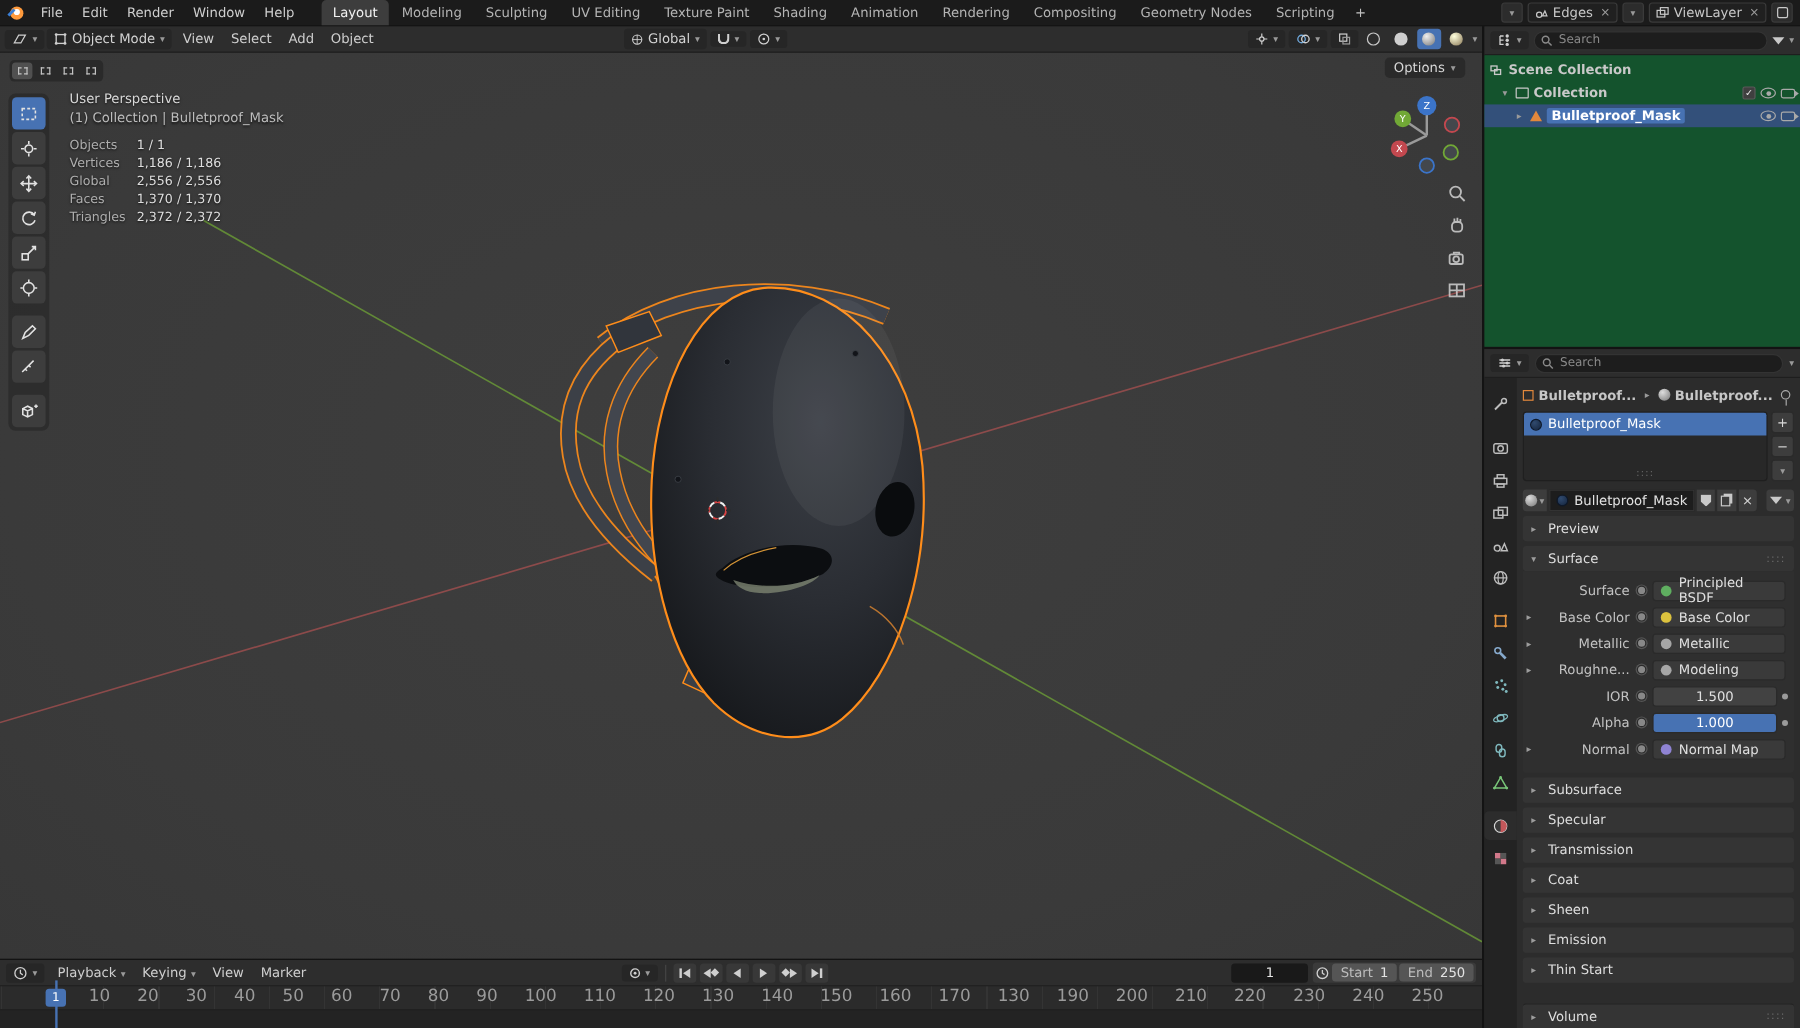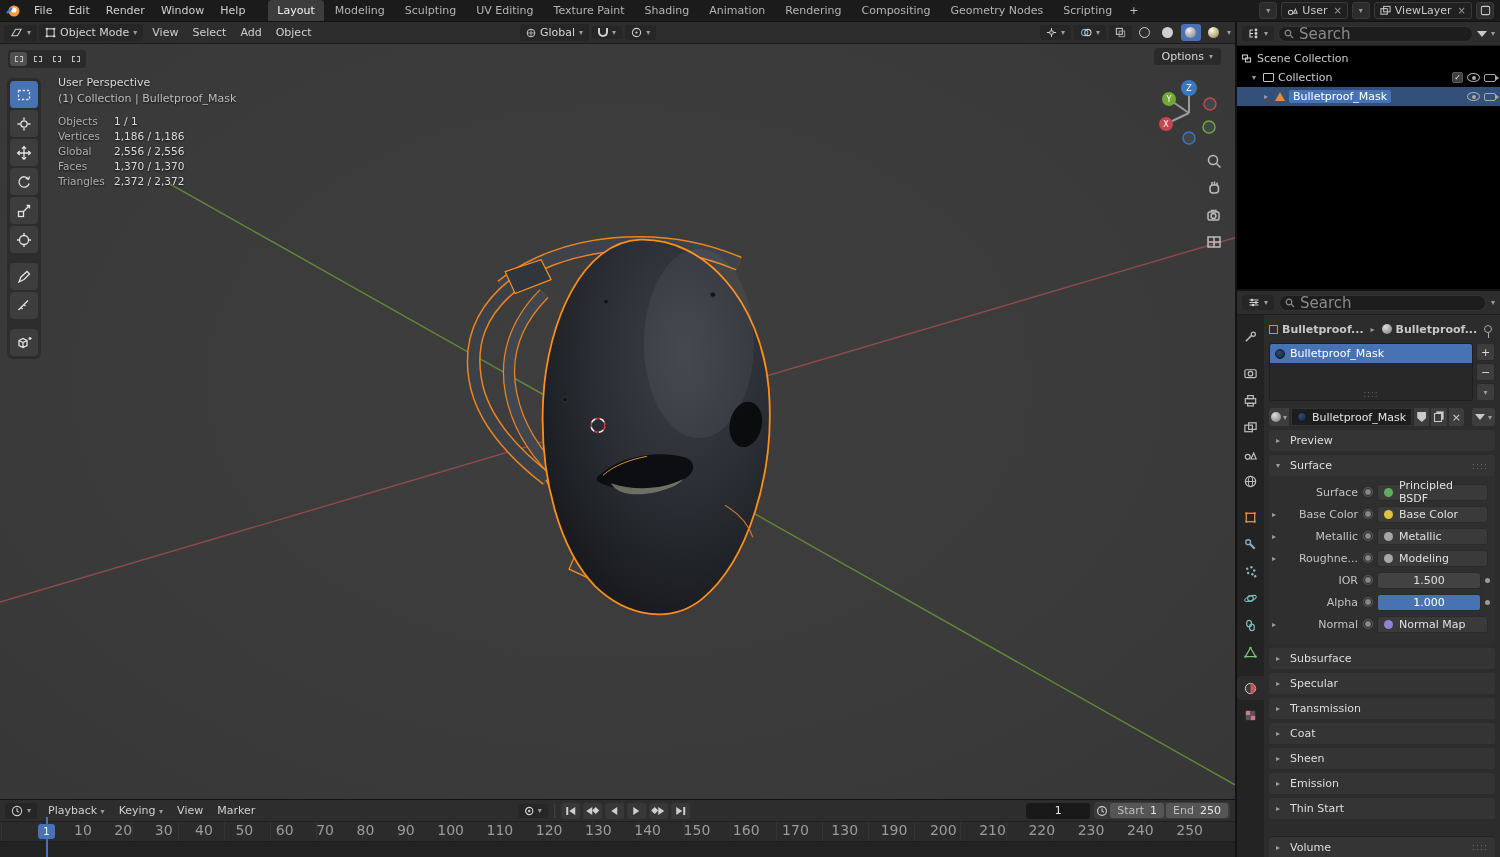--- a/index.html
+++ b/index.html
@@ -84,24 +84,24 @@
     background-image:repeating-linear-gradient(90deg, rgba(255,255,255,0.045) 0 1px, transparent 1px 46px); background-position:40px 0; }
   .ticks { position:absolute; inset:0; display:flex; justify-content:space-between; align-items:flex-end; padding:0 32px 3px 74px; color:#9b9b9b; font-size:14px; }
   .tl-track { flex:1; background:#232323; position:relative; }
   .playhead { position:absolute; left:38px; top:2px; width:17px; height:15px; border-radius:3px; color:#fff; font-size:10px; display:flex; align-items:center; justify-content:center; z-index:3; }
   .playhead-line { position:absolute; left:46px; top:17px; width:2px; height:41px; z-index:2; }
   
   .right-col { flex:1; display:flex; flex-direction:column; min-width:0; }
   .outliner { height:269px; display:flex; flex-direction:column; border-bottom:2px solid #131313; }
   .ol-header { height:24px; background:#2d2d2d; display:flex; align-items:center; gap:4px; padding:0 5px; border-bottom:1px solid #1e1e1e; }
   .search-wrap { position:relative; flex:1; }
-  .search-input { width:100%; height:16px; background:#1d1d1d; border:1px solid #333; border-radius:9px; color:#cfcfcf; font-size:15px; padding:0 6px 0 20px; font-family:"DejaVu Sans",sans-serif; }
+  .search-input { width:100%; height:16px; background:#1d1d1d; border:1px solid #333; border-radius:9px; color:#cfcfcf; font-size:10px; padding:0 6px 0 20px; font-family:"DejaVu Sans",sans-serif; }
   .search-input::placeholder { color:#8a8a8a; }
   .search-glyph { position:absolute; left:6px; top:3px; }
-  .ol-body { flex:1; background:#000000; padding-top:3px; }
+  .ol-body { flex:1; background:#14532d; padding-top:3px;font-weight:bold; }
   .ol-row { height:19px; display:flex; align-items:center; gap:4px; padding:0 4px; color:#c9c9c9; }
   .ol-row .grow { flex:1; }
   .ol-row.selected { background:#33507a; color:#fff; }
   .ol-name-active { background:#4772b3; border-radius:2px; padding:0 4px; color:#fff; }
   .disclosure { width:10px; color:#9a9a9a; font-size:8px; text-align:center; }
   .eye-ic { width:13px; height:9px; border:1.2px solid #a9a9a9; border-radius:50%; position:relative; }
   .eye-ic::after { content:""; position:absolute; left:3.5px; top:1.5px; width:4px; height:4px; border-radius:50%; background:#a9a9a9; }
   .cam-ic { width:12px; height:8px; border:1.2px solid #a9a9a9; border-radius:2px; position:relative; }
   .cam-ic::before { content:""; position:absolute; right:-4px; top:0; border-top:3px solid transparent; border-bottom:3px solid transparent; border-left:4px solid #a9a9a9; }
   .chk { width:11px; height:11px; background:#3f3f3f; border:1px solid #5a5a5a; border-radius:2px; color:#e8e8e8; font-size:8px; display:flex; align-items:center; justify-content:center; }
@@ -192,21 +192,21 @@
     <span class="ws-add">+</span>
     <div class="topbar-right">
       <span class="mini-btn">
           <span class="caret">▾</span>
         </span>
       <div class="id-field">
         <svg width="11" height="11" viewBox="0 0 12 12">
             <circle cx="4" cy="8" r="2.4" fill="none" stroke="#c9c9c9" stroke-width="1.1"></circle>
             <path d="M7,9 L11,9 9.2,4.5 Z" fill="none" stroke="#c9c9c9" stroke-width="1.1"></path>
           </svg>
-        <span>User</span>
+        <span>Edges</span>
         <span class="x">×</span>
       </div>
       <span class="mini-btn">
           <span class="caret">▾</span>
         </span>
       <div class="id-field">
         <svg width="11" height="11" viewBox="0 0 12 12">
             <rect x="1" y="4" width="7" height="6" fill="none" stroke="#c9c9c9" stroke-width="1.1"></rect>
             <rect x="4" y="1.5" width="7" height="6" fill="none" stroke="#c9c9c9" stroke-width="1.1"></rect>
           </svg>

